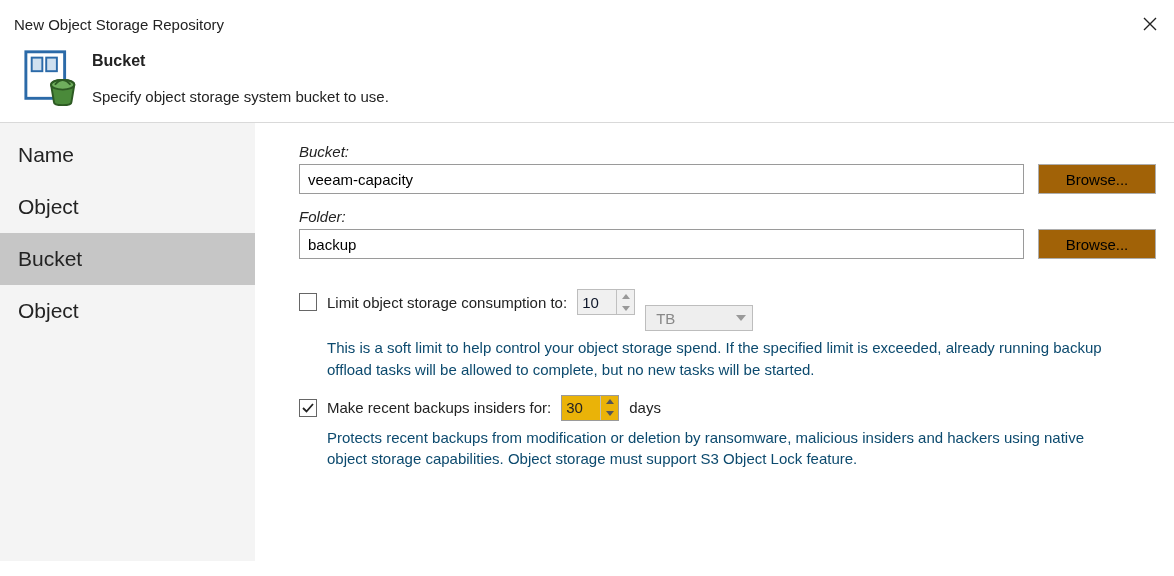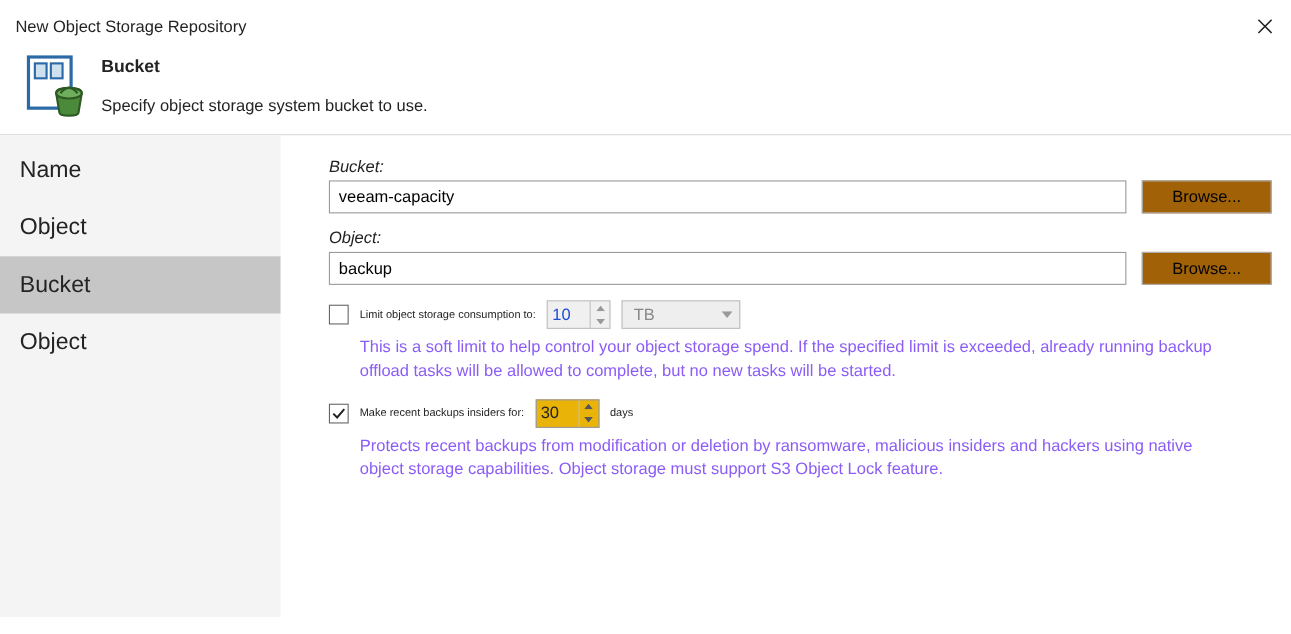--- a/index.html
+++ b/index.html
@@ -96,28 +96,28 @@
     background: #fff;
     display: inline-flex; align-items: center; justify-content: center;
     cursor: pointer;
     flex-shrink: 0;
   }
   .checkbox .mark {
     width: 12px; height: 12px;
     display: none;
   }
   .checkbox.checked .mark { display: block; }
-  .opt-label { font-size: 10px; }
+  .opt-label { font-size: 15px; }
   .spinner {
     display: inline-flex;
     border: 1px solid #9a9a9a;
     height: 26px;
     background: #eab308;
   }
-  .spinner.disabled { background: #f0f0f0; color: #1d4ed8; border-color: #bdbdbd; }
+  .spinner.disabled { background: #f0f0f0; color: #0f172a; border-color: #bdbdbd; }
   .spinner input {
     border: none; outline: none;
     width: 38px;
     padding: 0 4px;
     font-size: 15px;
     font-family: inherit;
     background: transparent;
     color: inherit;
   }
   .spinner .arrows {
@@ -135,25 +135,26 @@
     display: inline-flex;
     align-items: center;
     border: 1px solid #bdbdbd;
     background: #eeeeee;
     color: #888;
     height: 26px;
     padding: 0 6px 0 10px;
     min-width: 108px;
     justify-content: space-between;
     cursor: pointer;
+    margin-top: 32px;
   }
   .combo.disabled { pointer-events: none; }
   .desc {
     font-size: 15px;
-    color: #8b5cf6;
+    color: #0c4a6e;
     margin: 6px 0 6px 28px;
     line-height: 1.45;
     max-width: 780px;
   }
 </style>
 </head>
 <body>
 
 <div class="titlebar">
   <div class="title">New Object Storage Repository</div>
@@ -196,21 +197,21 @@
 
     <div class="field-row">
       <div class="label">Bucket:</div>
       <div class="input-line">
         <input class="textbox" type="text" value="veeam-capacity" style="">
         <button class="btn">Browse...</button>
       </div>
     </div>
 
     <div class="field-row">
-      <div class="label">Object:</div>
+      <div class="label">Folder:</div>
       <div class="input-line">
         <input class="textbox" type="text" value="backup" style="">
         <button class="btn">Browse...</button>
       </div>
     </div>
 
     <div class="opt-row">
       <span class="checkbox">
         
       </span>

